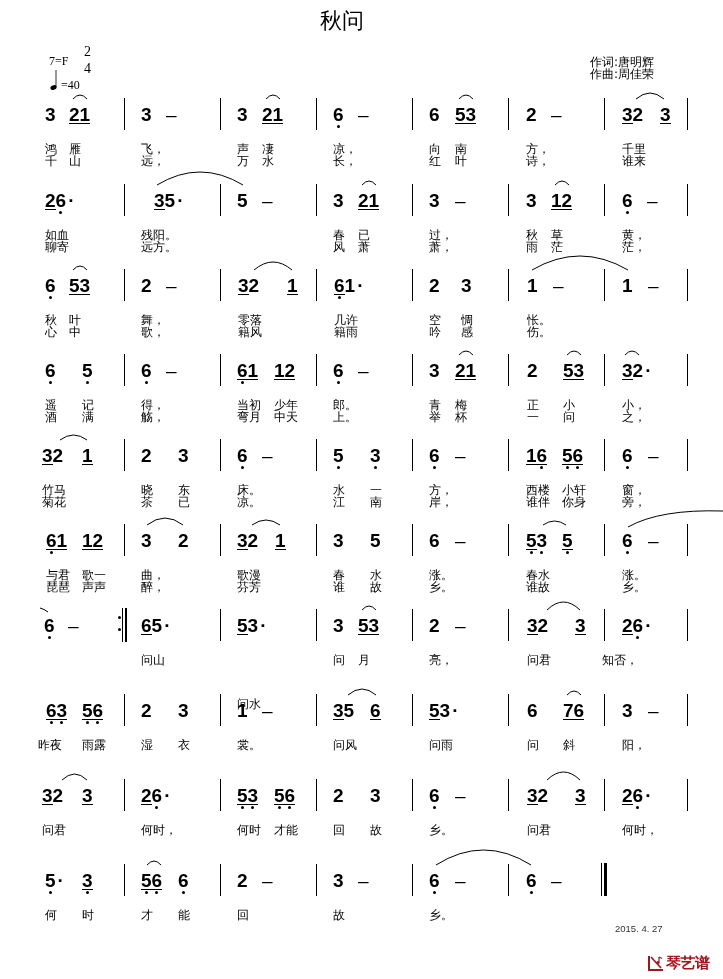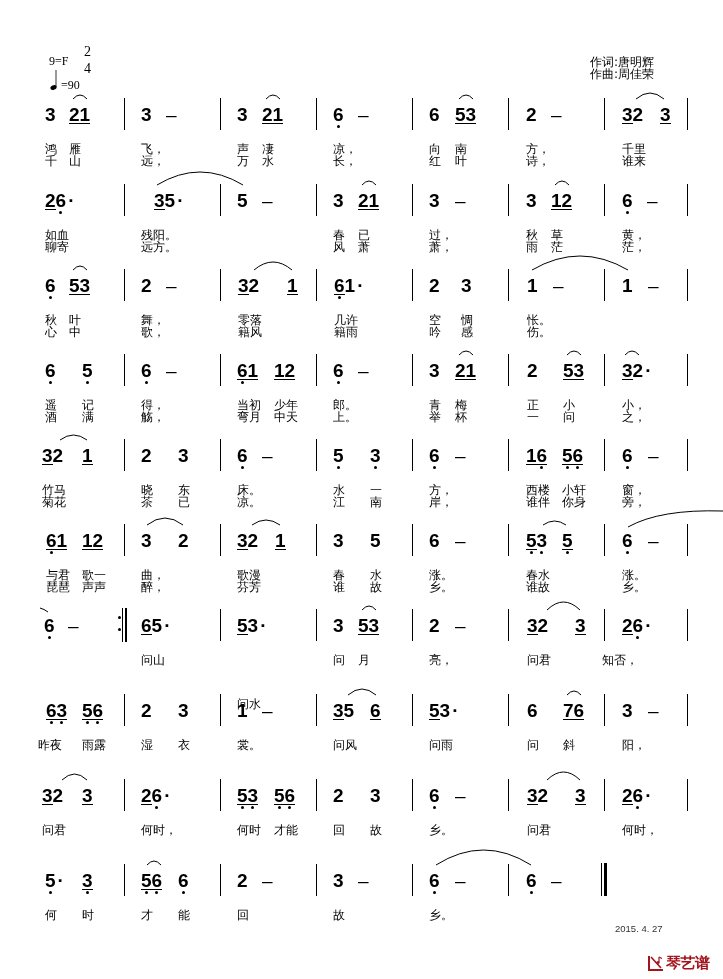--- a/index.html
+++ b/index.html
@@ -35,29 +35,30 @@
 #arcs path{fill:none;stroke:#000;stroke-width:1;}
 .date{position:absolute;left:615px;top:924px;font:9.5px/10px "Liberation Sans",sans-serif;color:#333;white-space:nowrap;}
 .wm{position:absolute;left:647px;top:953px;height:20px;white-space:nowrap;}
 .wm-logo{position:absolute;left:0;top:1px;width:18px;height:18px;}
 .wm-text{position:absolute;left:19px;top:1px;font:bold 15px/18px "DejaVu Sans",sans-serif;letter-spacing:-0.5px;}
 </style>
 </head>
 <body>
 
 <div id="page">
-
-  <div class="key">9=F</div>
+  <div class="title">秋问</div>
+
+  <div class="key">7=F</div>
   <div class="ts top">2</div>
   <div class="ts bot">4</div>
   <svg class="tempo-icon" viewBox="0 0 12 26">
     <line x1="8" y1="3" x2="8" y2="20" stroke="#777" stroke-width="1.5"></line>
     <ellipse cx="5.5" cy="20.5" rx="3.2" ry="2.3" transform="rotate(-25 5.5 20.5)" fill="#000"></ellipse>
   </svg>
-  <div class="tempo-text">=90</div>
+  <div class="tempo-text">=40</div>
 
   <div class="credit l1">作词:唐明辉</div>
   <div class="credit l2">作曲:周佳荣</div>
 
   <div id="score">
       <div class="row" style="top: 114px;">
         <div class="bar" style="left: 124px;"></div>
         <div class="bar" style="left: 220px;"></div>
         <div class="bar" style="left: 316px;"></div>
         <div class="bar" style="left: 412px;"></div>

